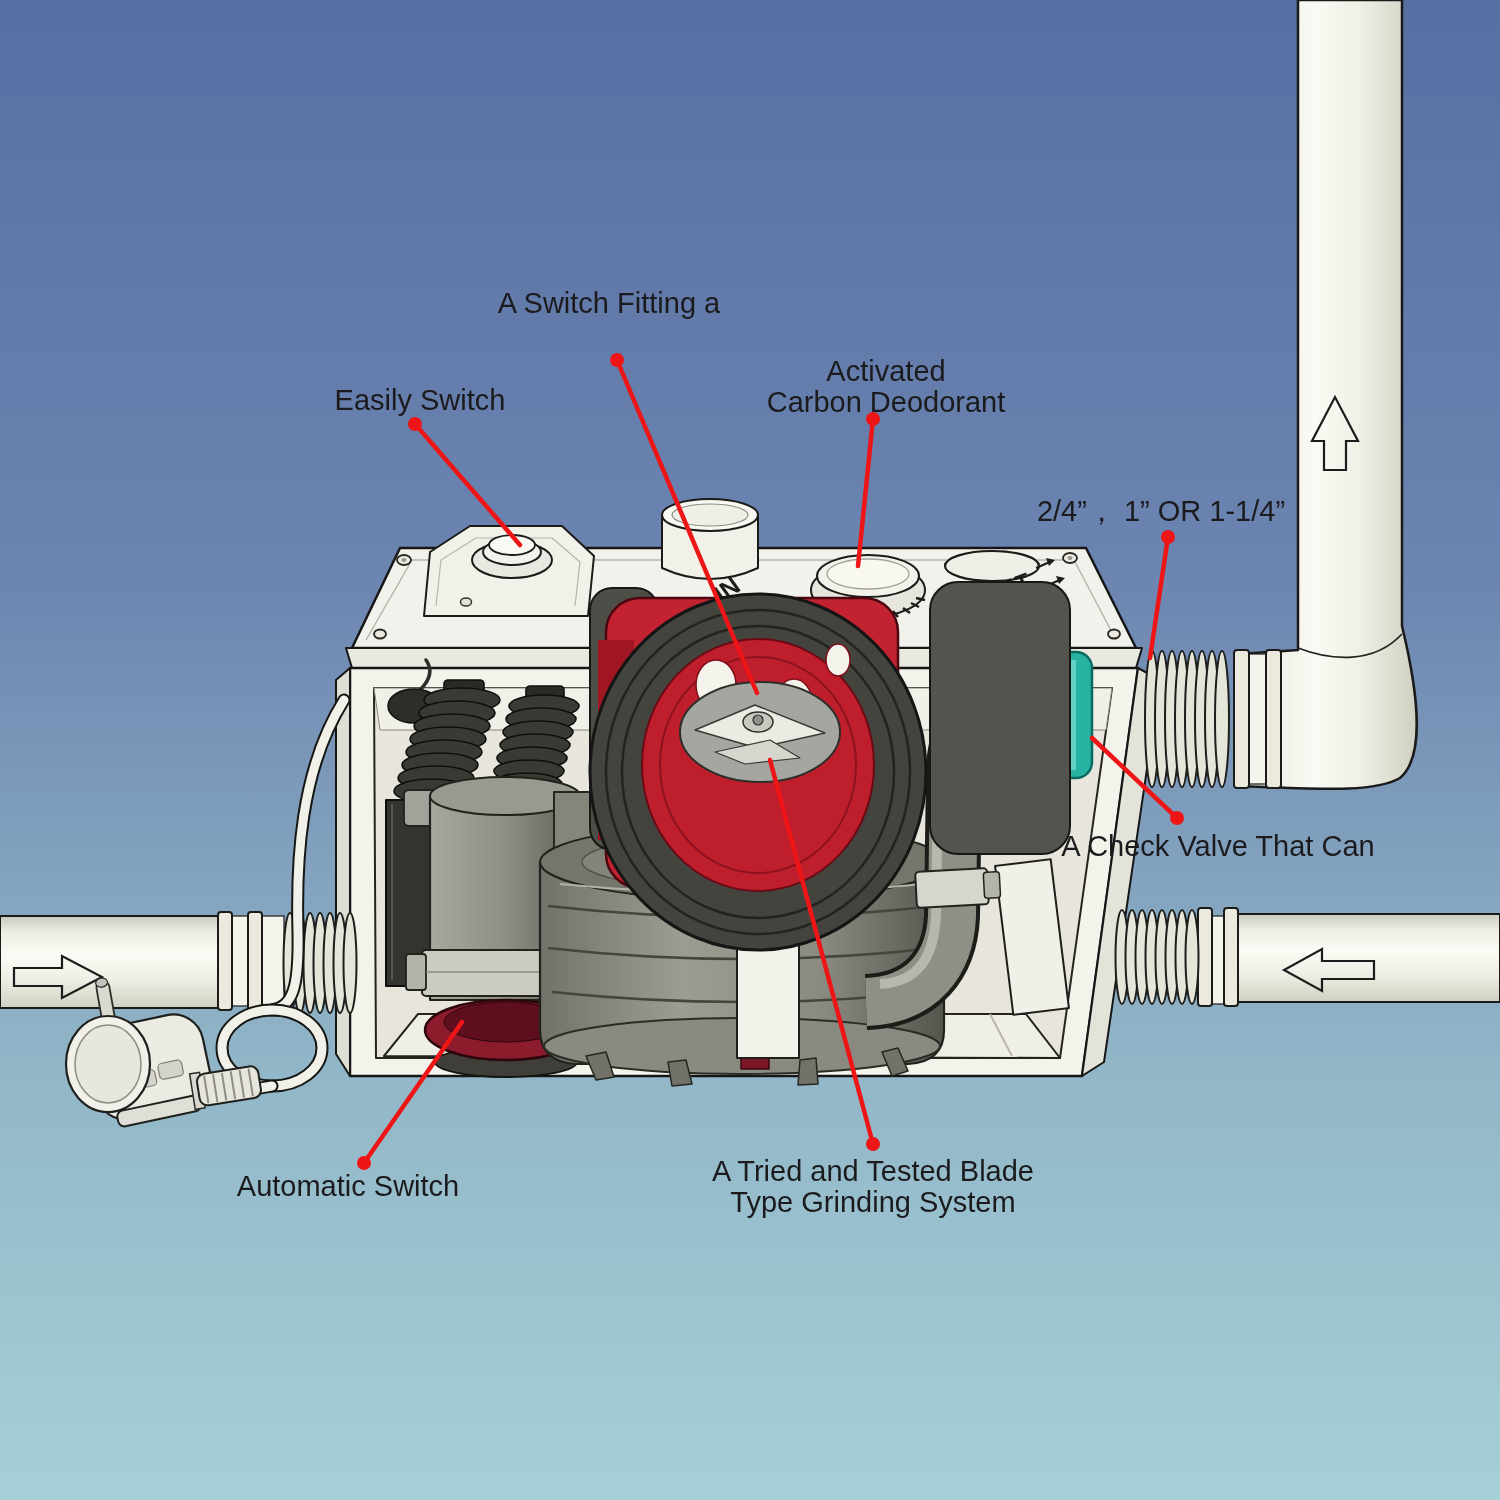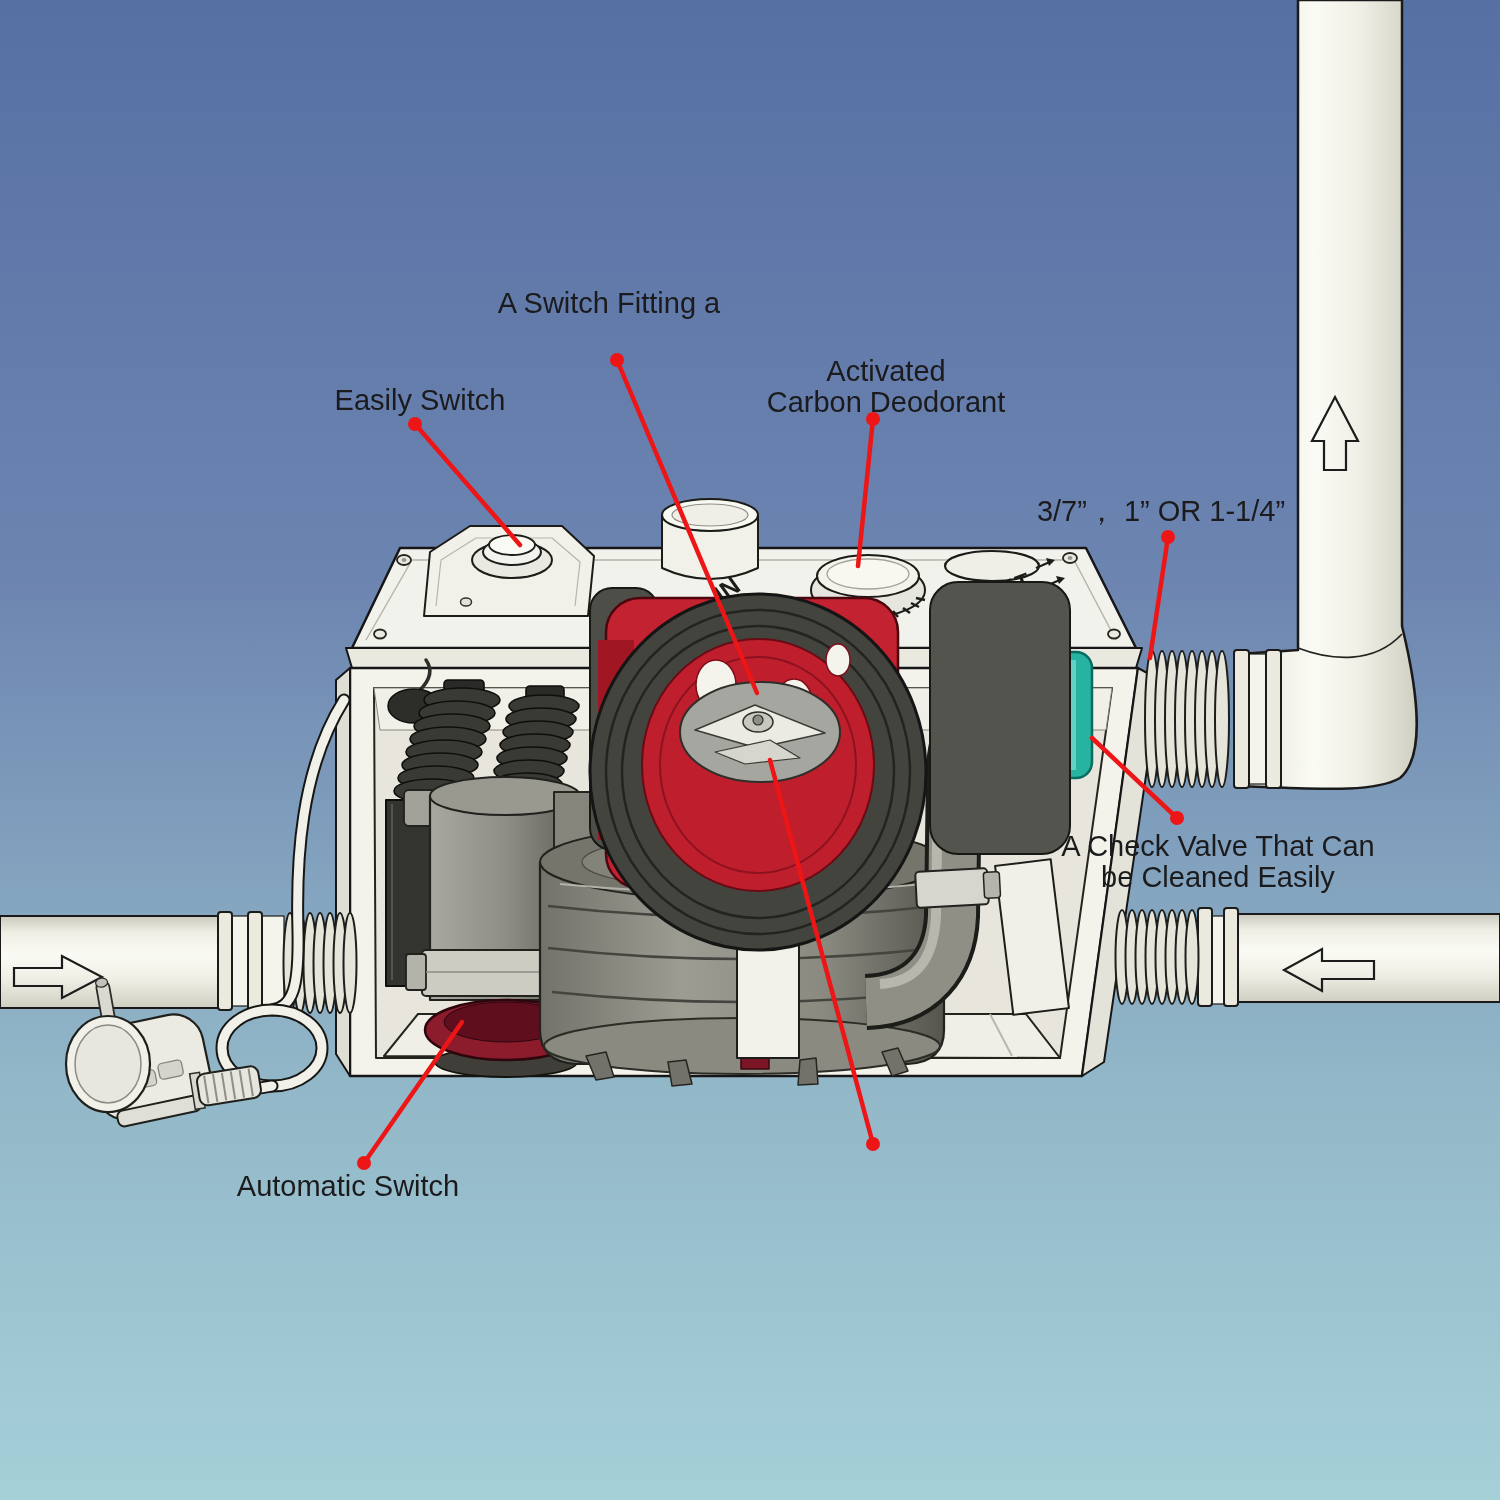--- a/index.html
+++ b/index.html
@@ -352,23 +352,26 @@
   <span>Easily Switch</span>
 </div>
 <div class="label" style="left:609px;top:288px;">
   <span>A Switch Fitting a</span>
 </div>
 <div class="label" style="left:886px;top:356px;">
   <span>Activated</span>
   <span>Carbon Deodorant</span>
 </div>
 <div class="label" style="left:1161px;top:496px;">
-  <span>3/7”， 1” OR 1-1/4”</span>
+  <span>2/4”， 1” OR 1-1/4”</span>
 </div>
 <div class="label" style="left:1218px;top:831px;">
   <span>A Check Valve That Can</span>
-  <span>be Cleaned Easily</span>
 </div>
 <div class="label" style="left:348px;top:1171px;">
   <span>Automatic Switch</span>
 </div>
+<div class="label" style="left:873px;top:1156px;">
+  <span>A Tried and Tested Blade</span>
+  <span>Type Grinding System</span>
+</div>
 
 </div>
 
 </body></html>

